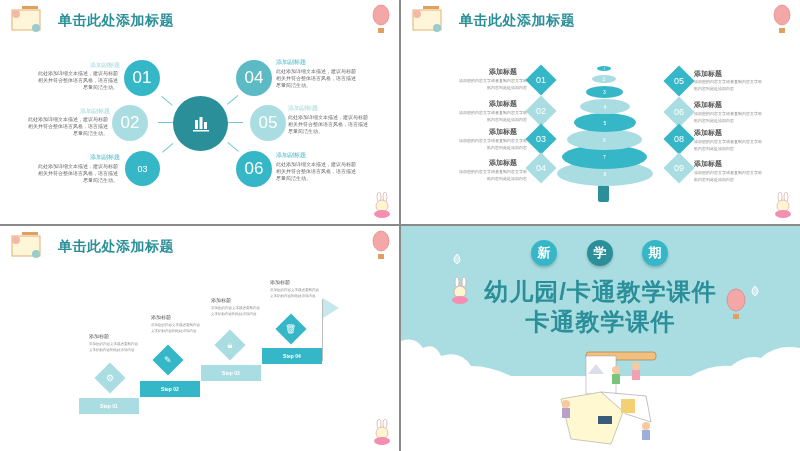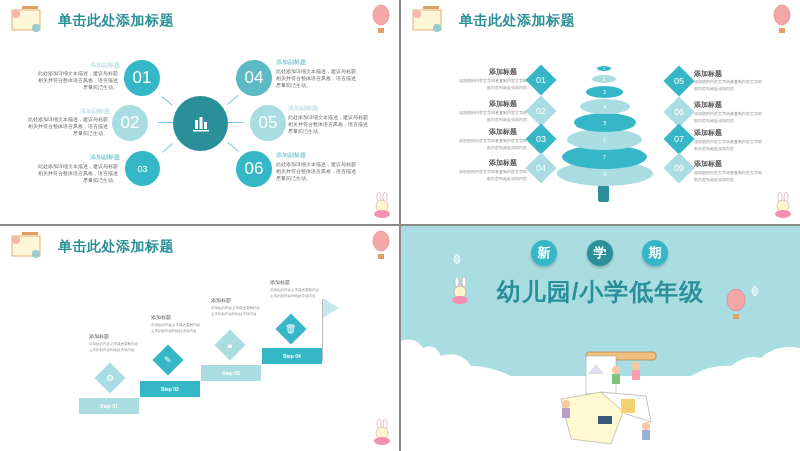--- a/index.html
+++ b/index.html
@@ -127,21 +127,21 @@
   <div class="dia" style="left:129px;top:128px;background:#36b7c8;"></div>
   <div class="dnum" style="left:125px;top:134px;">03</div>
   <div class="dia" style="left:129px;top:157px;background:#a9dde2;"></div>
   <div class="dnum" style="left:125px;top:163px;">04</div>
 
   <div class="dia" style="left:267px;top:70px;background:#36b7c8;"></div>
   <div class="dnum" style="left:263px;top:76px;">05</div>
   <div class="dia" style="left:267px;top:101px;background:#a9dde2;"></div>
   <div class="dnum" style="left:263px;top:107px;">06</div>
   <div class="dia" style="left:267px;top:128px;background:#36b7c8;"></div>
-  <div class="dnum" style="left:263px;top:134px;">07</div>
+  <div class="dnum" style="left:263px;top:134px;">08</div>
   <div class="dia" style="left:267px;top:157px;background:#a9dde2;"></div>
   <div class="dnum" style="left:263px;top:163px;">09</div>
 
   <div class="h2" style="left:88px;top:67px;">添加标题</div>
   <div class="d2" style="left:56px;top:77px;text-align:right;">添加您的内容文字或者复制内容文字粘贴内容到此处添加内容</div>
   <div class="h2" style="left:88px;top:99px;">添加标题</div>
   <div class="d2" style="left:56px;top:109px;text-align:right;">添加您的内容文字或者复制内容文字粘贴内容到此处添加内容</div>
   <div class="h2" style="left:88px;top:127px;">添加标题</div>
   <div class="d2" style="left:56px;top:137px;text-align:right;">添加您的内容文字或者复制内容文字粘贴内容到此处添加内容</div>
   <div class="h2" style="left:88px;top:158px;">添加标题</div>
@@ -203,21 +203,22 @@
   <div class="sh" style="left:211px;top:71px;">添加标题</div>
   <div class="sd" style="left:211px;top:79px;">添加您的内容文字或者复制内容文字粘贴内容到此处添加内容</div>
   <div class="sh" style="left:270px;top:53px;">添加标题</div>
   <div class="sd" style="left:270px;top:61px;">添加您的内容文字或者复制内容文字粘贴内容到此处添加内容</div>
 </div>
 
 <div class="slide" id="s4">
   <div class="pill" style="left:130px;top:14px;background:#36b7c8;">新</div>
   <div class="pill" style="left:186px;top:14px;background:#2a8f98;">学</div>
   <div class="pill" style="left:241px;top:14px;background:#36b7c8;">期</div>
-  <div class="main1" style="top:50px;">幼儿园/小学低年级</div>
+  <div class="main1" style="top:50px;">幼儿园/卡通教学课件</div>
+  <div class="main1" style="top:80px;">卡通教学课件</div>
 
   <svg style="position:absolute;left:44px;top:26px;" width="30" height="56" viewBox="0 0 30 56">
       <path d="M12 2 q-6 6 0 10 q6-4 0-10z" fill="#cfeaf0" stroke="#fff" stroke-width="1"></path>
       <ellipse cx="12" cy="30" rx="2" ry="5" fill="#fff" stroke="#c99" stroke-width="0.6"></ellipse>
       <ellipse cx="19" cy="30" rx="2" ry="5" fill="#fff" stroke="#c99" stroke-width="0.6"></ellipse>
       <circle cx="15" cy="40" r="6" fill="#fff6d0" stroke="#c99" stroke-width="0.6"></circle>
       <ellipse cx="15" cy="48" rx="8" ry="4" fill="#f48fb1"></ellipse>
     </svg>
   <svg style="position:absolute;left:322px;top:58px;" width="40" height="46" viewBox="0 0 40 46">
       <path d="M32 2 q-6 6 0 10 q6-4 0-10z" fill="#cfeaf0" stroke="#fff" stroke-width="1"></path>

